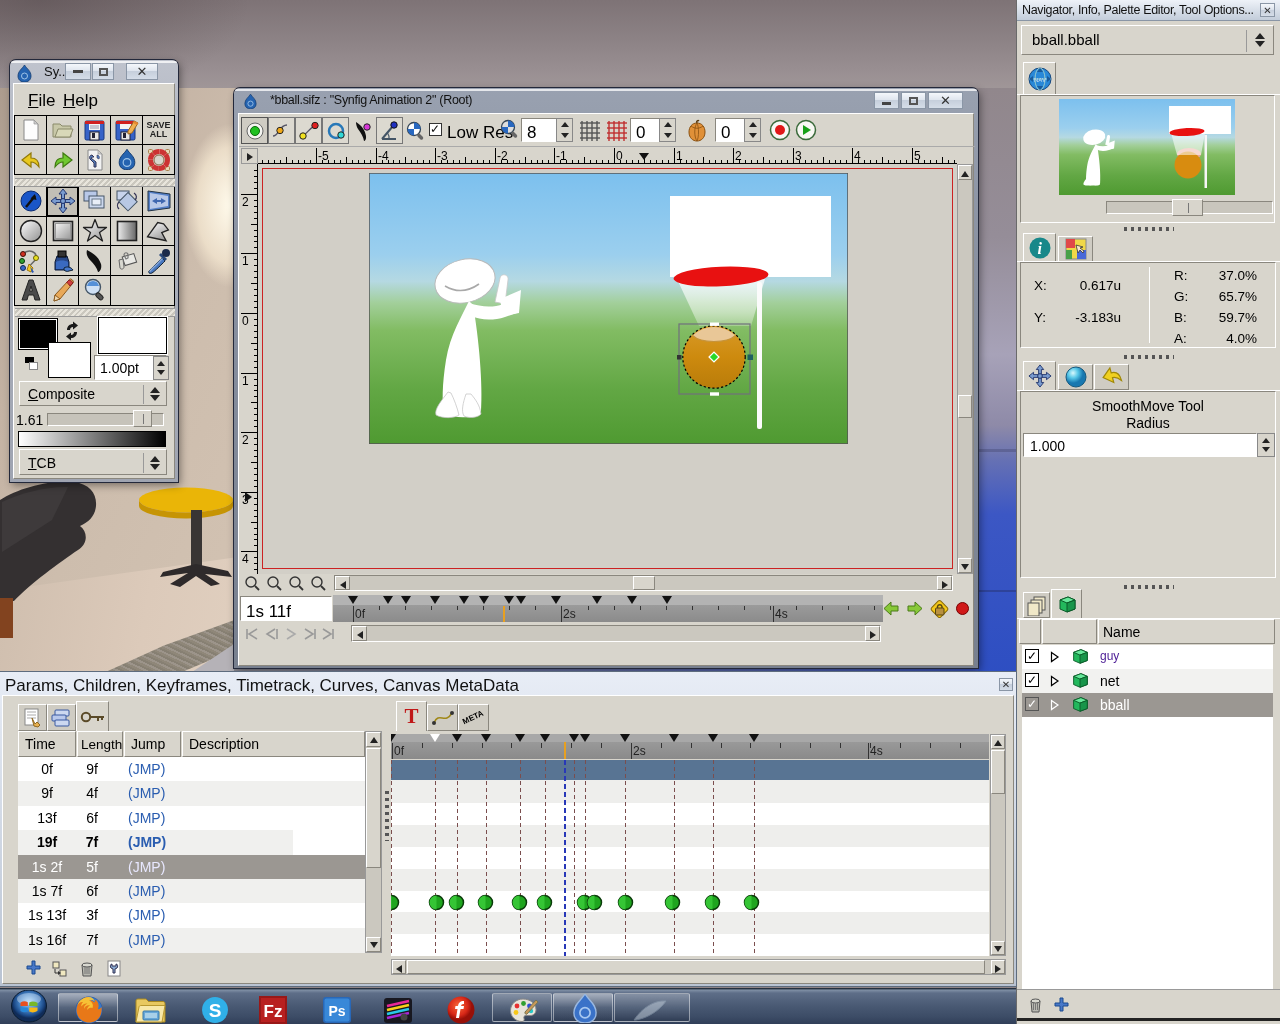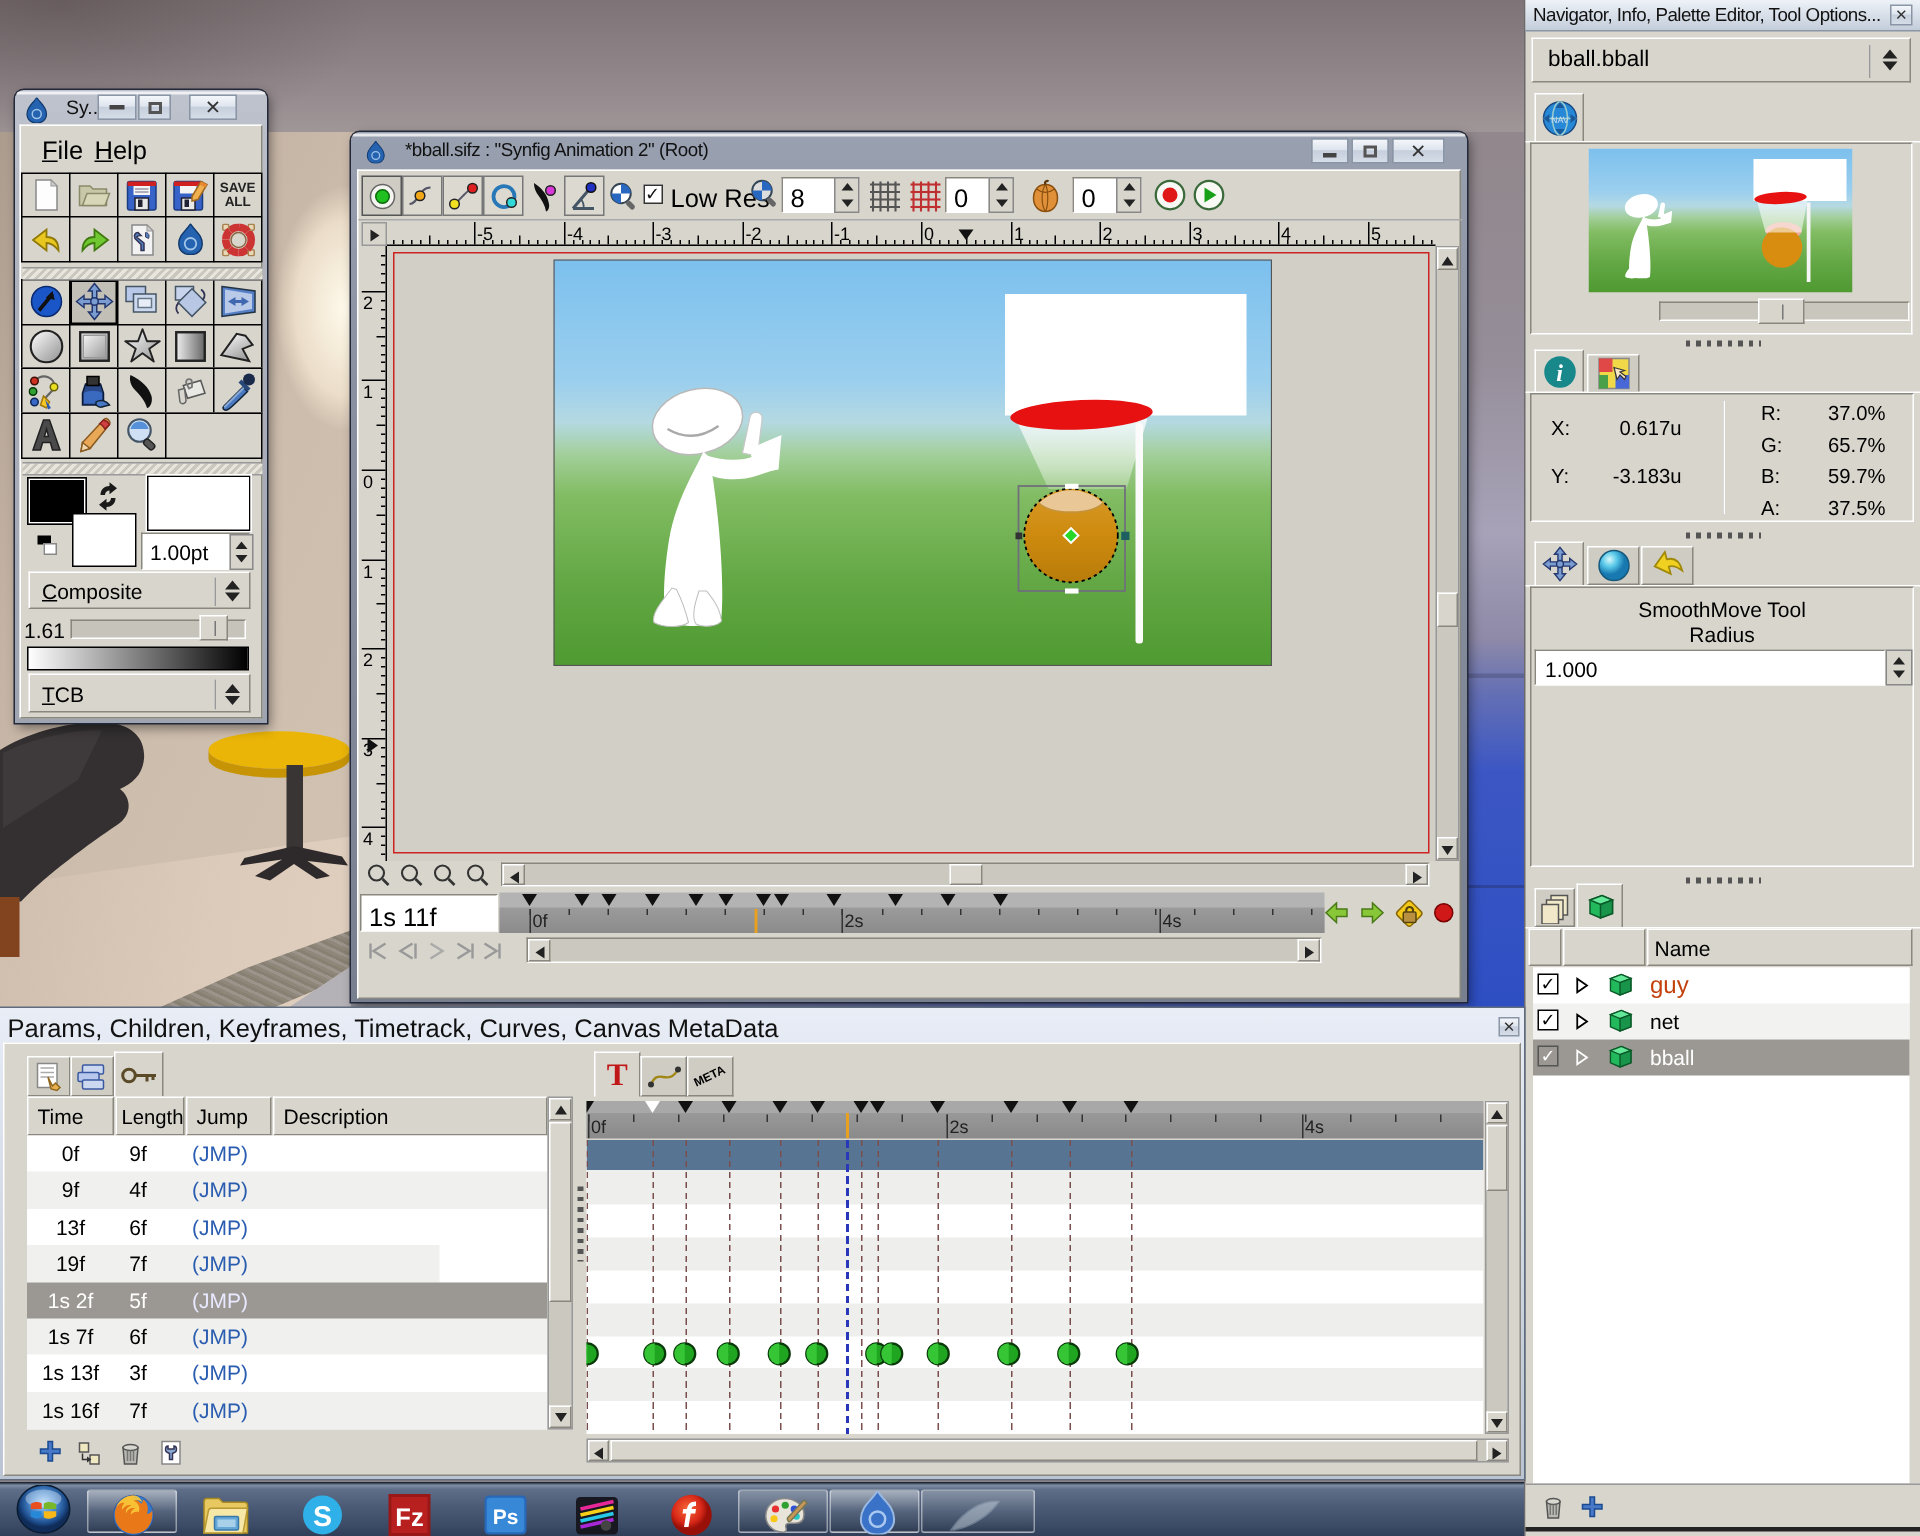--- a/index.html
+++ b/index.html
@@ -246,21 +246,21 @@
       <div class="abs" style="left:13px;top:47px;">Y:</div>
       <div class="abs" style="left:40px;top:47px;width:60px;text-align:right;">-3.183u</div>
       <div class="abs" style="left:128px;top:4px;width:1px;height:76px;background:#999;border-right:1px solid #fff;"></div>
       <div class="abs" style="left:153px;top:5px;">R:</div>
       <div class="abs" style="left:170px;top:5px;width:66px;text-align:right;">37.0%</div>
       <div class="abs" style="left:153px;top:26px;">G:</div>
       <div class="abs" style="left:170px;top:26px;width:66px;text-align:right;">65.7%</div>
       <div class="abs" style="left:153px;top:47px;">B:</div>
       <div class="abs" style="left:170px;top:47px;width:66px;text-align:right;">59.7%</div>
       <div class="abs" style="left:153px;top:68px;">A:</div>
-      <div class="abs" style="left:170px;top:68px;width:66px;text-align:right;">37.5%</div>
+      <div class="abs" style="left:170px;top:68px;width:66px;text-align:right;">4.0%</div>
     </div>
 <div class="abs" style="left:107px;top:355px;width:50px;height:4px;background:repeating-linear-gradient(to right,#555 0 3px,transparent 3px 7px);"></div>
 <div class="abs raised" style="left:6px;top:361px;width:33px;height:29px;background:#d8d5cc;border-bottom:none;display:flex;align-items:center;justify-content:center;">
       <svg width="24" height="24" viewBox="0 0 26 26">
         <g fill="#7a9cd0" stroke="#23366e" stroke-width="1">
           <path d="M13 1 L17 6 L14.5 6 L14.5 11 L11.5 11 L11.5 6 L9 6 Z"></path>
           <path d="M13 25 L17 20 L14.5 20 L14.5 15 L11.5 15 L11.5 20 L9 20 Z"></path>
           <path d="M1 13 L6 9 L6 11.5 L11 11.5 L11 14.5 L6 14.5 L6 17 Z"></path>
           <path d="M25 13 L20 9 L20 11.5 L15 11.5 L15 14.5 L20 14.5 L20 17 Z"></path>
           <circle cx="13" cy="13" r="2.5"></circle>
@@ -323,21 +323,21 @@
 <div class="abs" style="left:0;top:0px;width:251px;height:24px;background:#ffffff;">
         <div class="abs" style="left:3px;top:4px;width:14px;height:14px;background:#fff;border:1px solid #000;color:#000;font-size:12px;line-height:13px;text-align:center;">✓</div>
         <svg class="abs" style="left:28px;top:6px;" width="10" height="12">
           <path d="M1.5 1.5 L8 6 L1.5 10.5 Z" fill="#fff" stroke="#000" stroke-width="1.2"></path>
         </svg>
         <div class="abs" style="left:48px;top:1px;"><svg width="20" height="20" viewBox="0 0 22 22">
             <path d="M4 7 L12 4 L19 7 L19 16 L11 19 L4 16 Z" fill="#22b85c" stroke="#0a5a28"></path>
             <path d="M4 7 L12 4 L19 7 L11 10 Z" fill="#66e89a" stroke="#0a5a28"></path>
             <path d="M11 10 L19 7 L19 16 L11 19 Z" fill="#18954a" stroke="#0a5a28"></path>
           </svg></div>
-        <div class="abs" style="left:78px;top:4px;font-size:16px;color:#c2410c;">guy</div>
+        <div class="abs" style="left:78px;top:4px;font-size:12px;color:#4c1d95;">guy</div>
       </div>
 <div class="abs" style="left:0;top:24px;width:251px;height:24px;background:#f2f2f0;">
         <div class="abs" style="left:3px;top:4px;width:14px;height:14px;background:#fff;border:1px solid #000;color:#000;font-size:12px;line-height:13px;text-align:center;">✓</div>
         <svg class="abs" style="left:28px;top:6px;" width="10" height="12">
           <path d="M1.5 1.5 L8 6 L1.5 10.5 Z" fill="#fff" stroke="#000" stroke-width="1.2"></path>
         </svg>
         <div class="abs" style="left:48px;top:1px;"><svg width="20" height="20" viewBox="0 0 22 22">
             <path d="M4 7 L12 4 L19 7 L19 16 L11 19 L4 16 Z" fill="#22b85c" stroke="#0a5a28"></path>
             <path d="M4 7 L12 4 L19 7 L11 10 Z" fill="#66e89a" stroke="#0a5a28"></path>
             <path d="M11 10 L19 7 L19 16 L11 19 Z" fill="#18954a" stroke="#0a5a28"></path>
@@ -1182,21 +1182,21 @@
 <div class="abs" style="left:0;top:24px;width:347px;height:25px;background:#f0f0ee;">
           <div class="abs f14" style="left:0;top:4px;width:58px;text-align:center;color:#000;">9f</div>
           <div class="abs f14" style="left:59px;top:4px;width:30px;text-align:center;color:#000;">4f</div>
           <div class="abs f14" style="left:110px;top:4px;color:#2a5db0;">(JMP)</div>
         </div>
 <div class="abs" style="left:0;top:49px;width:347px;height:25px;background:#ffffff;">
           <div class="abs f14" style="left:0;top:4px;width:58px;text-align:center;color:#000;">13f</div>
           <div class="abs f14" style="left:59px;top:4px;width:30px;text-align:center;color:#000;">6f</div>
           <div class="abs f14" style="left:110px;top:4px;color:#2a5db0;">(JMP)</div>
         </div>
-<div class="abs" style="left:0;top:73px;width:275px;height:25px;background:#f0f0ee;">
+<div class="abs" style="left:0;top:73px;width:275px;height:25px;background:#f0f0ee;font-weight:bold;">
           <div class="abs f14" style="left:0;top:4px;width:58px;text-align:center;color:#000;">19f</div>
           <div class="abs f14" style="left:59px;top:4px;width:30px;text-align:center;color:#000;">7f</div>
           <div class="abs f14" style="left:110px;top:4px;color:#2a5db0;">(JMP)</div>
         </div>
 <div class="abs" style="left:0;top:98px;width:347px;height:25px;background:#9b9792;">
           <div class="abs f14" style="left:0;top:4px;width:58px;text-align:center;color:#fff;">1s 2f</div>
           <div class="abs f14" style="left:59px;top:4px;width:30px;text-align:center;color:#fff;">5f</div>
           <div class="abs f14" style="left:110px;top:4px;color:#e8e8ff;">(JMP)</div>
         </div>
 <div class="abs" style="left:0;top:122px;width:347px;height:25px;background:#f0f0ee;">

